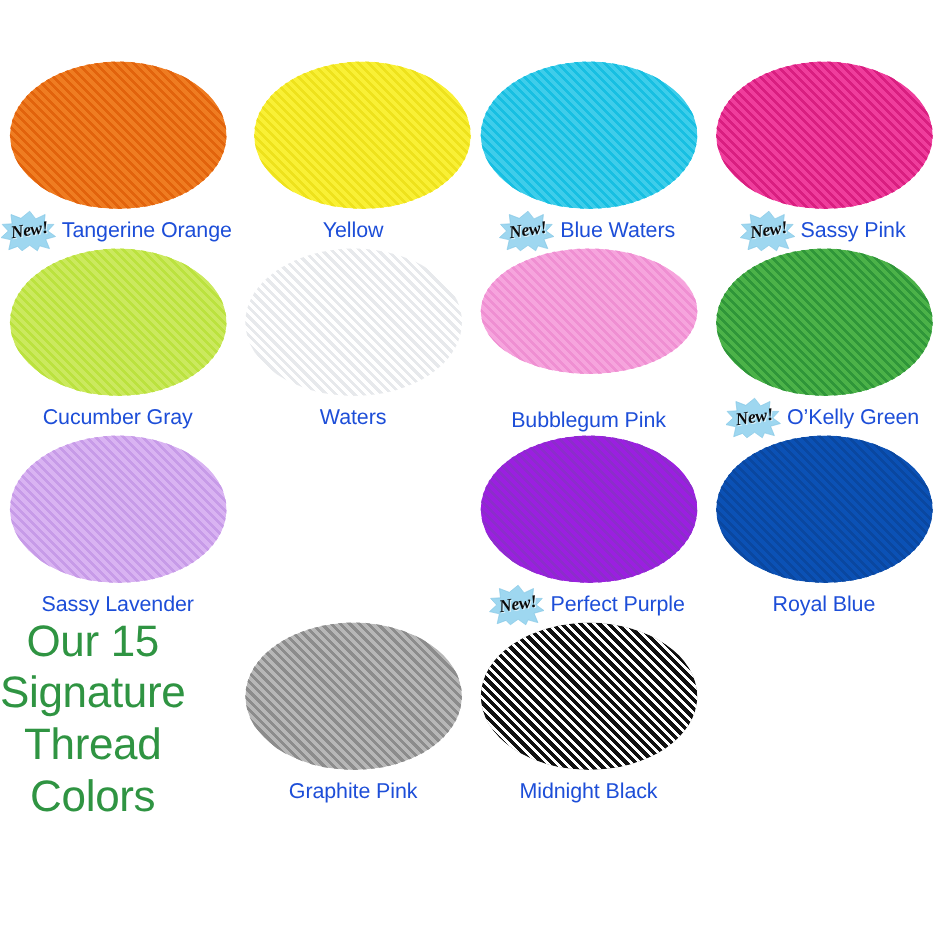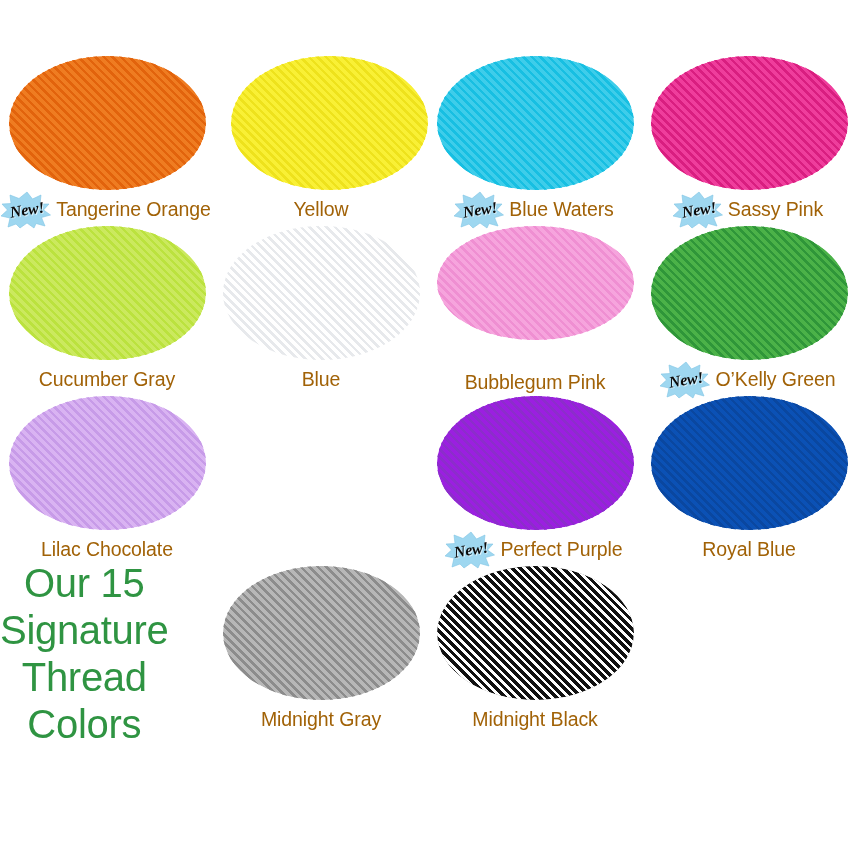--- a/index.html
+++ b/index.html
@@ -69,21 +69,21 @@
     display: flex;
     flex-direction: row;
     align-items: center;
     justify-content: center;
     width: 214px;
     position: relative;
   }
   .label {
     font-family: "Liberation Sans", sans-serif;
     font-size: 19.5px;
-    color: #a16207;
+    color: #1d4ed8;
     white-space: nowrap;
     letter-spacing: -0.1px;
     line-height: 1;
   }
 
   
   .newbadge {
     position: relative;
     width: 56px;
     height: 38px;
@@ -204,21 +204,21 @@
         <div class="labelrow">
           <span class="label">Cucumber Gray</span>
         </div>
       </div>
       <div class="cell" style="grid-area: 2 / 2;">
         <div class="swatch">
           <div class="base" style="background: rgb(255, 255, 255);"></div>
           <div class="stripes" style="background: repeating-linear-gradient(45deg, rgb(231, 233, 236) 0px, rgb(231, 233, 236) 2.6px, rgba(0, 0, 0, 0) 2.6px, rgba(0, 0, 0, 0) 6px);"></div>
         </div>
         <div class="labelrow">
-          <span class="label">Blue</span>
+          <span class="label">Waters</span>
         </div>
       </div>
       <div class="cell" style="grid-area: 2 / 3; gap: 25px;">
         <div class="swatch">
           <div class="base" style="background: rgb(246, 164, 221);"></div>
           <div class="stripes" style="background: repeating-linear-gradient(45deg, rgb(239, 143, 210) 0px, rgb(239, 143, 210) 2.6px, rgba(0, 0, 0, 0) 2.6px, rgba(0, 0, 0, 0) 6px);"></div>
         </div>
         <div class="labelrow">
           <span class="label">Bubblegum Pink</span>
         </div>
@@ -237,21 +237,21 @@
           </div>
           <span class="label">O’Kelly Green</span>
         </div>
       </div>
       <div class="cell" style="grid-area: 3 / 1;">
         <div class="swatch">
           <div class="base" style="background: rgb(217, 179, 242);"></div>
           <div class="stripes" style="background: repeating-linear-gradient(45deg, rgb(199, 155, 232) 0px, rgb(199, 155, 232) 2.6px, rgba(0, 0, 0, 0) 2.6px, rgba(0, 0, 0, 0) 6px);"></div>
         </div>
         <div class="labelrow">
-          <span class="label">Lilac Chocolate</span>
+          <span class="label">Sassy Lavender</span>
         </div>
       </div>
       <div class="cell" style="grid-area: 3 / 3;">
         <div class="swatch">
           <div class="base" style="background: rgb(155, 31, 224);"></div>
           <div class="stripes" style="background: repeating-linear-gradient(45deg, rgb(140, 45, 203) 0px, rgb(140, 45, 203) 2.6px, rgba(0, 0, 0, 0) 2.6px, rgba(0, 0, 0, 0) 6px);"></div>
         </div>
         <div class="labelrow">
           <div class="newbadge">
             <svg class="star" viewBox="0 0 112 76">
@@ -276,21 +276,21 @@
 Signature
 Thread
 Colors</div>
       </div>
       <div class="cell" style="grid-area: 4 / 2;">
         <div class="swatch">
           <div class="base" style="background: rgb(183, 183, 183);"></div>
           <div class="stripes" style="background: repeating-linear-gradient(45deg, rgb(140, 140, 140) 0px, rgb(140, 140, 140) 2.6px, rgba(0, 0, 0, 0) 2.6px, rgba(0, 0, 0, 0) 6px);"></div>
         </div>
         <div class="labelrow">
-          <span class="label">Midnight Gray</span>
+          <span class="label">Graphite Pink</span>
         </div>
       </div>
       <div class="cell" style="grid-area: 4 / 3; text-align: right;">
         <div class="swatch">
           <div class="base" style="background: rgb(17, 17, 17);"></div>
           <div class="stripes" style="background: repeating-linear-gradient(45deg, rgb(255, 255, 255) 0px, rgb(255, 255, 255) 2.6px, rgba(0, 0, 0, 0) 2.6px, rgba(0, 0, 0, 0) 6px);"></div>
         </div>
         <div class="labelrow">
           <span class="label">Midnight Black</span>
         </div>

